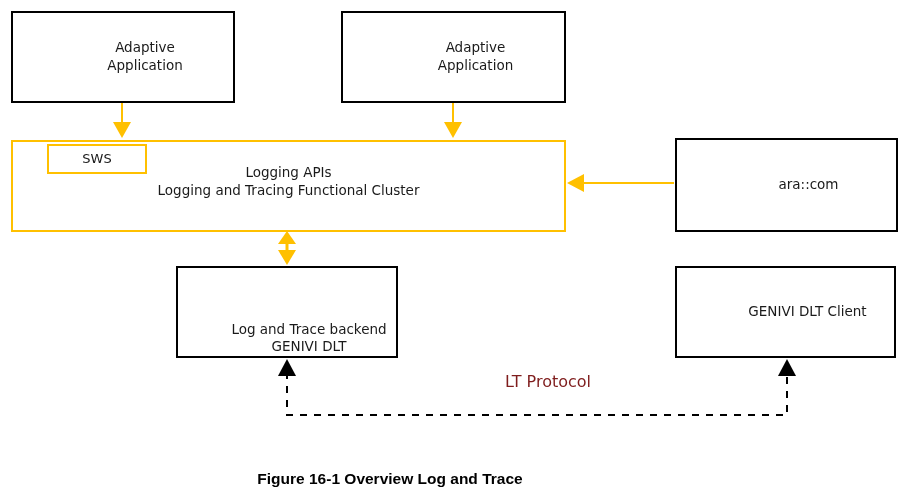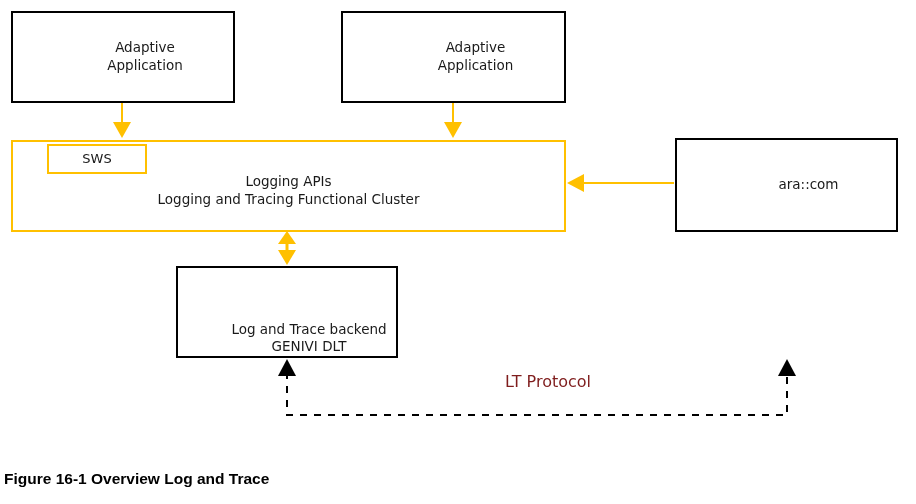--- a/index.html
+++ b/index.html
@@ -44,21 +44,21 @@
   .node .label {
     white-space: pre-line;
   }
 
   
   #app-left   { left: 11px;  top: 11px;  width: 224px; height: 92px; }
   #app-right  { left: 341px; top: 11px;  width: 225px; height: 92px; }
 
   #cluster    { left: 11px;  top: 140px; width: 555px; height: 92px;
                 align-items: flex-start; justify-content: center; }
-  #cluster .label { margin-top: 31px; }
+  #cluster .label { margin-top: 22px; }
 
   #sws-tab    { left: 11px;  top: 144px; width: 100px;  height: 30px;
                 font-size: 13px; margin-left: 36px; }
 
   #ara-com    { left: 675px; top: 138px; width: 223px; height: 94px; }
   #backend    { left: 176px; top: 266px; width: 222px; height: 92px; align-items: flex-end; }
   #dlt-client { left: 675px; top: 266px; width: 221px; height: 92px; }
 
   
   #wires {
@@ -66,23 +66,24 @@
     left: 0;
     top: 0;
     width: 916px;
     height: 504px;
     pointer-events: none;
   }
 
   
   #caption {
     position: absolute;
-    left: 4px;
+    left: 12px;
     top: 470px;
     width: 756px;
+    text-align: center;
     font-size: 15.5px;
     font-weight: bold;
     color: #000000;
     font-family: "Liberation Sans", sans-serif;
   }
 
   
   .edge-label {
     position: absolute;
     font-size: 16px;
@@ -117,20 +118,23 @@
 
   <div class="node box-black" id="ara-com">
     <span class="label">ara::com</span>
   </div>
 
   <div class="node box-black" id="backend">
     <span class="label">Log and Trace backend
 GENIVI DLT</span>
   </div>
 
+  <div class="node box-black" id="dlt-client">
+    <span class="label">GENIVI DLT Client</span>
+  </div>
 
   <svg id="wires" viewBox="0 0 916 504">
 
     <g>
       <line x1="122" y1="103" x2="122" y2="124" stroke="#ffc000" stroke-width="2"></line>
       <polygon points="113,122 131,122 122,138" fill="#ffc000"></polygon>
     </g>
 
     <g>
       <line x1="453" y1="103" x2="453" y2="124" stroke="#ffc000" stroke-width="2"></line>

